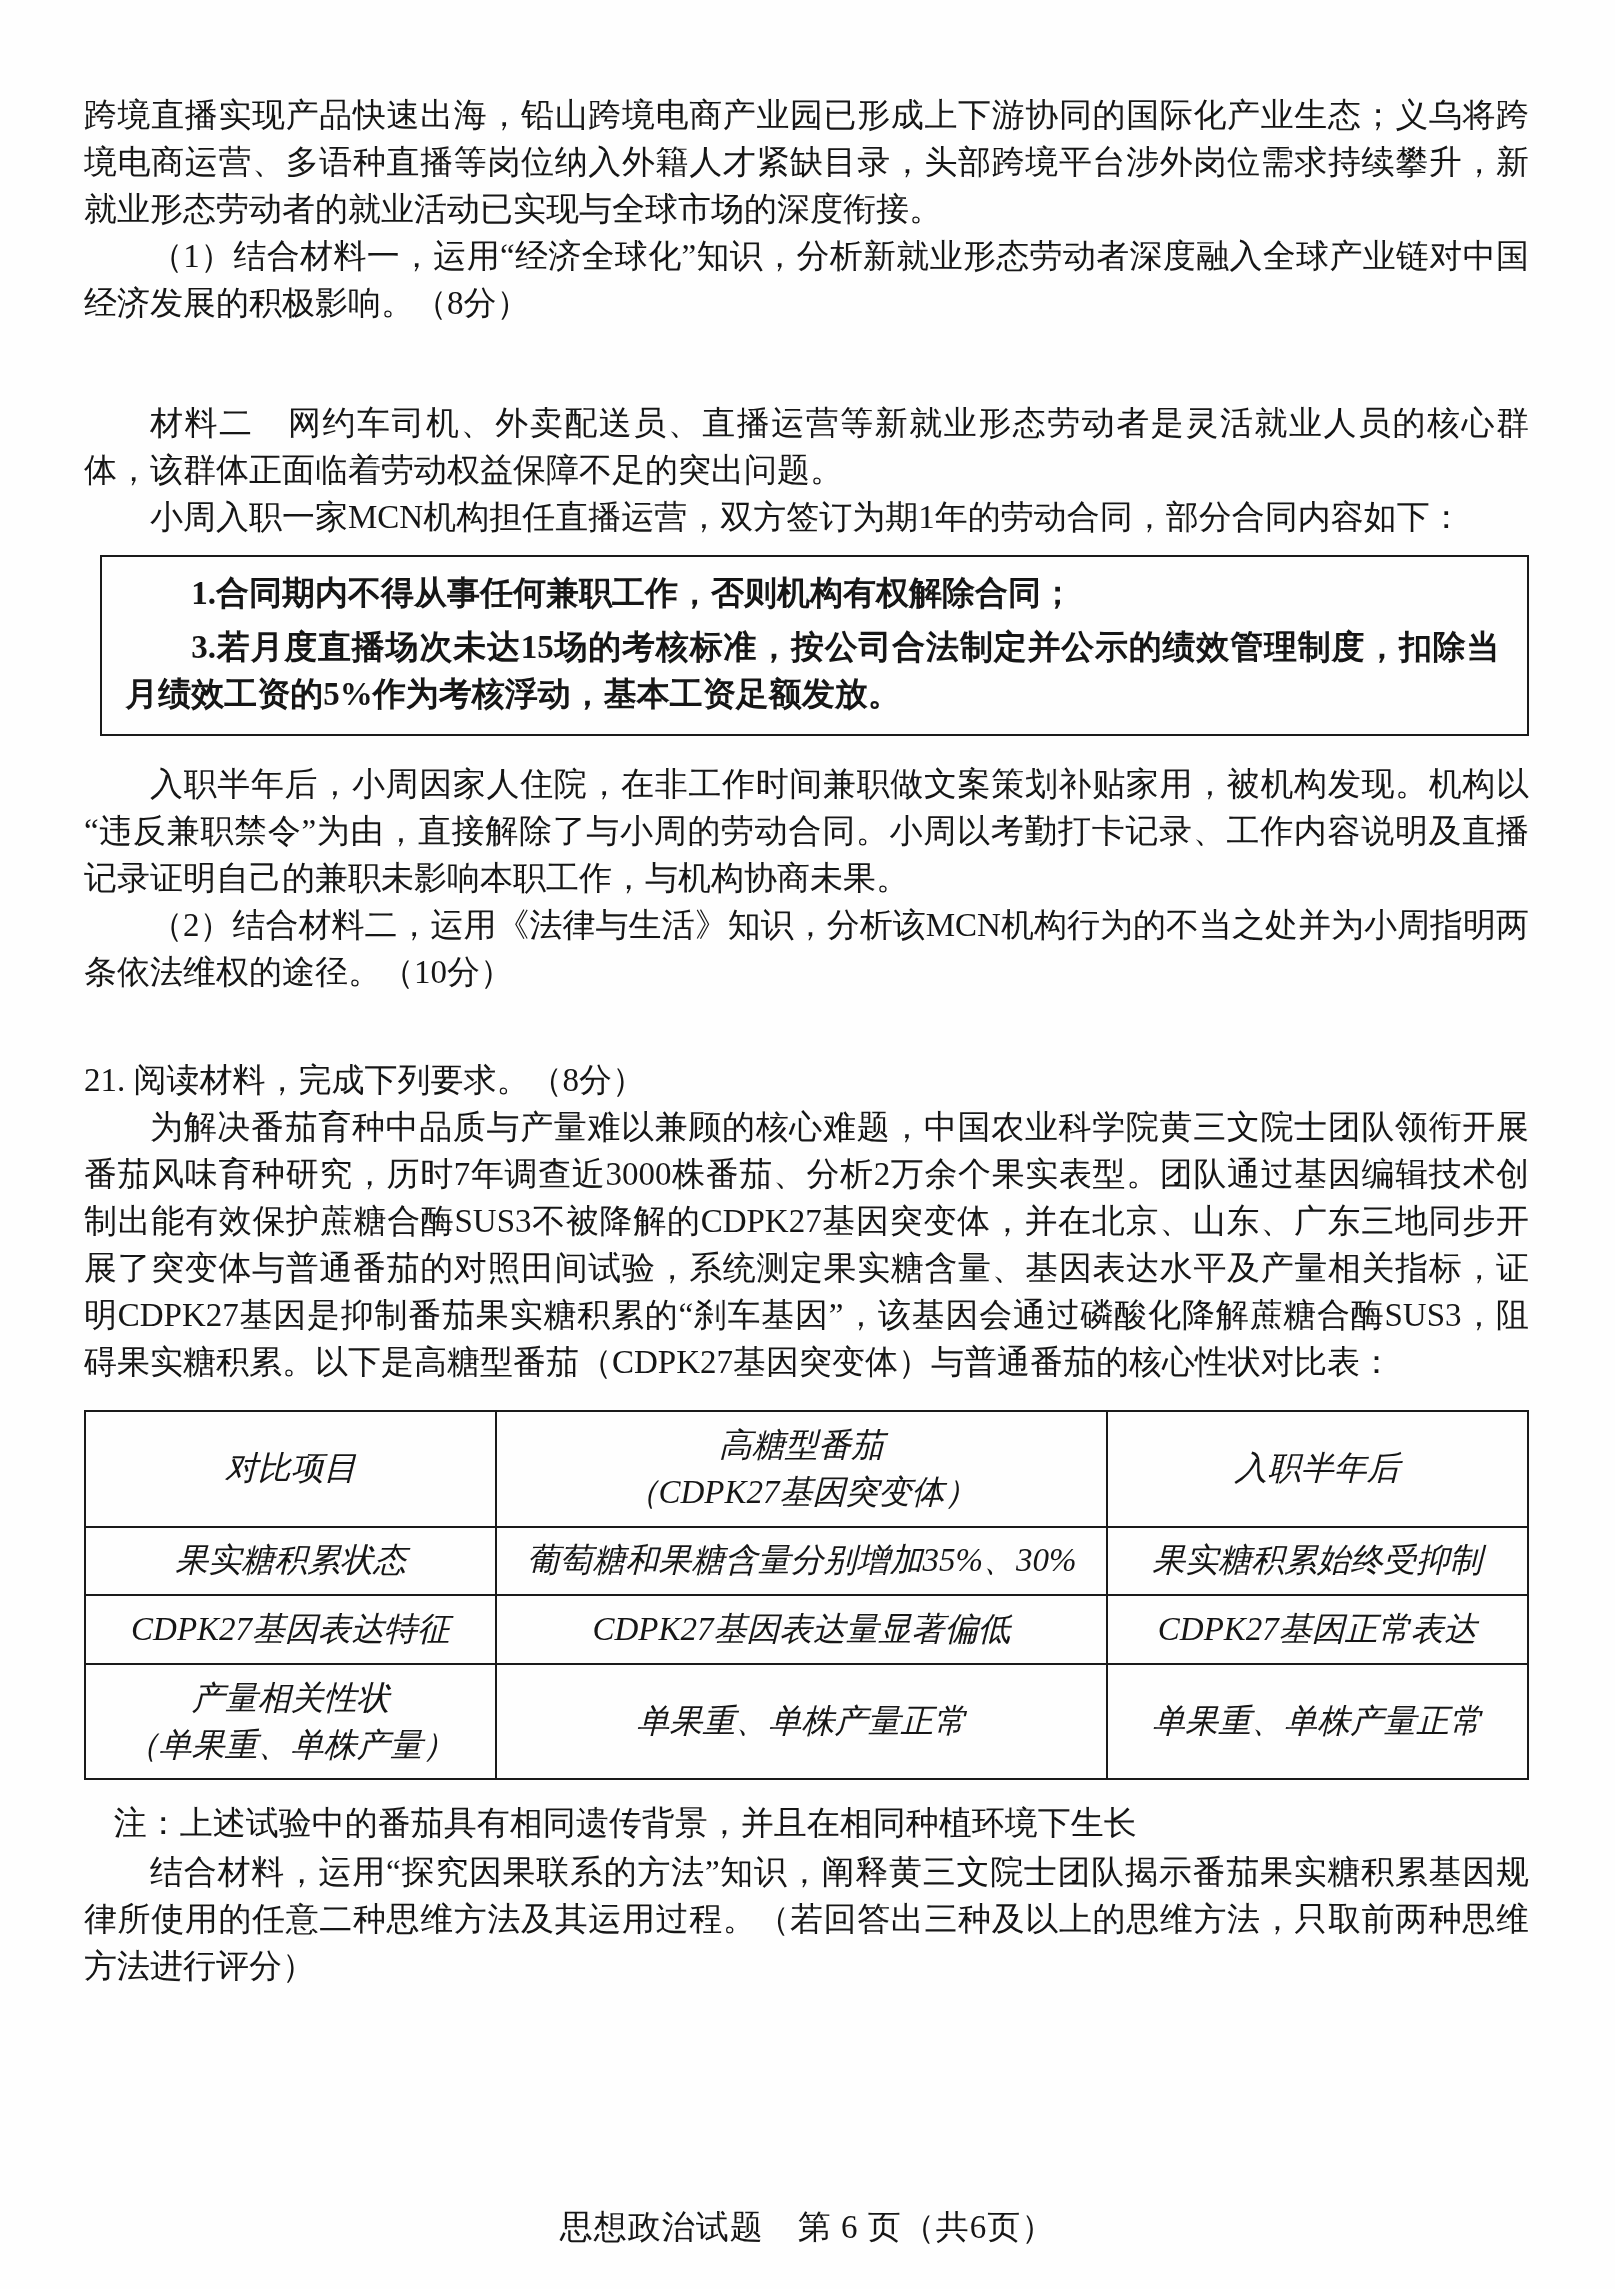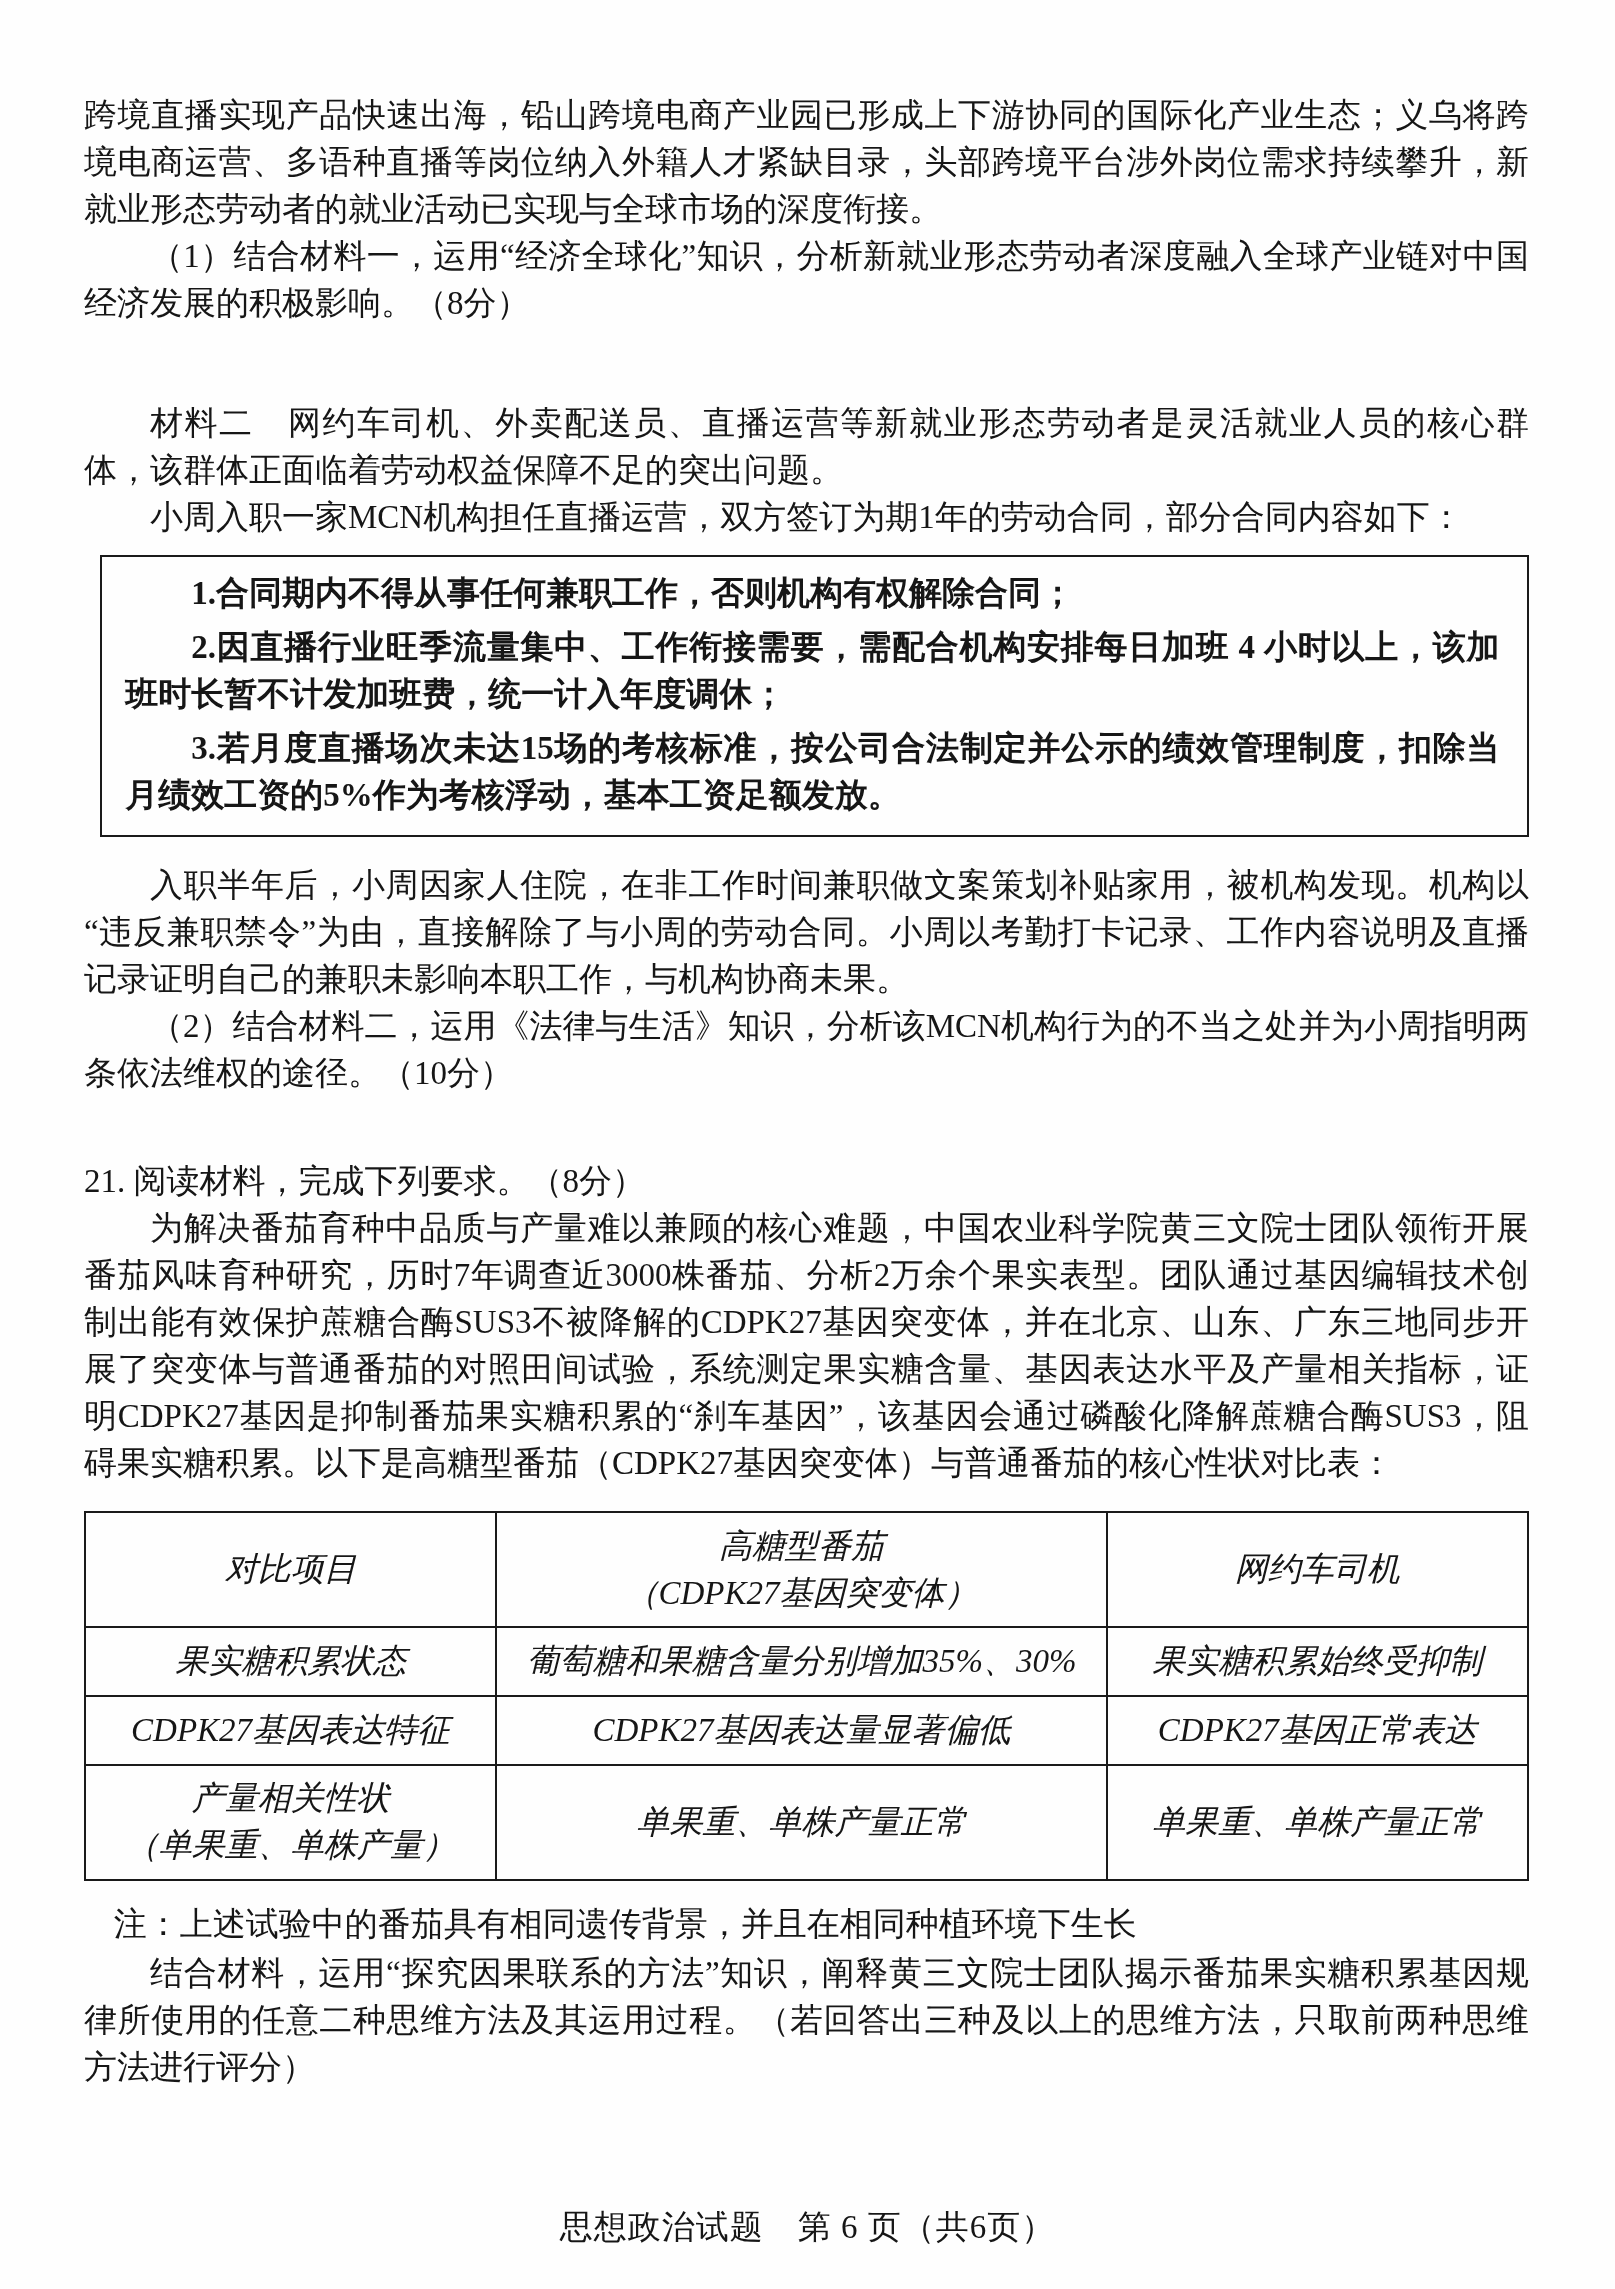--- a/index.html
+++ b/index.html
@@ -78,21 +78,20 @@
     <p class="indent">（1）结合材料一，运用“经济全球化”知识，分析新就业形态劳动者深度融入全球产业链对中国经济发展的积极影响。（8分）</p>
 
     <div class="gap-a"></div>
 
     <p class="indent">材料二　网约车司机、外卖配送员、直播运营等新就业形态劳动者是灵活就业人员的核心群体，该群体正面临着劳动权益保障不足的突出问题。</p>
 
     <p class="indent">小周入职一家MCN机构担任直播运营，双方签订为期1年的劳动合同，部分合同内容如下：</p>
 
     <div class="contract-box">
       <p>1.合同期内不得从事任何兼职工作，否则机构有权解除合同；</p>
-      <p>2.因直播行业旺季流量集中、工作衔接需要，需配合机构安排每日加班 4 小时以上，该加班时长暂不计发加班费，统一计入年度调休；</p>
       <p>3.若月度直播场次未达15场的考核标准，按公司合法制定并公示的绩效管理制度，扣除当月绩效工资的5%作为考核浮动，基本工资足额发放。</p>
     </div>
 
     <p class="indent after-box">入职半年后，小周因家人住院，在非工作时间兼职做文案策划补贴家用，被机构发现。机构以“违反兼职禁令”为由，直接解除了与小周的劳动合同。小周以考勤打卡记录、工作内容说明及直播记录证明自己的兼职未影响本职工作，与机构协商未果。</p>
 
     <p class="indent">（2）结合材料二，运用《法律与生活》知识，分析该MCN机构行为的不当之处并为小周指明两条依法维权的途径。（10分）</p>
   </section>
 
   <div class="gap-b"></div>
 
@@ -107,21 +106,21 @@
           <col class="c2">
           <col class="c3">
       </colgroup>
       <thead>
         <tr>
           <th>对比项目</th>
           <th>
             <div>高糖型番茄</div>
             <div>（CDPK27基因突变体）</div>
           </th>
-          <th>网约车司机</th>
+          <th>入职半年后</th>
         </tr>
       </thead>
       <tbody>
         <tr>
           <td>果实糖积累状态</td>
           <td>葡萄糖和果糖含量分别增加35%、30%</td>
           <td>果实糖积累始终受抑制</td>
         </tr>
         <tr>
           <td>CDPK27基因表达特征</td>

